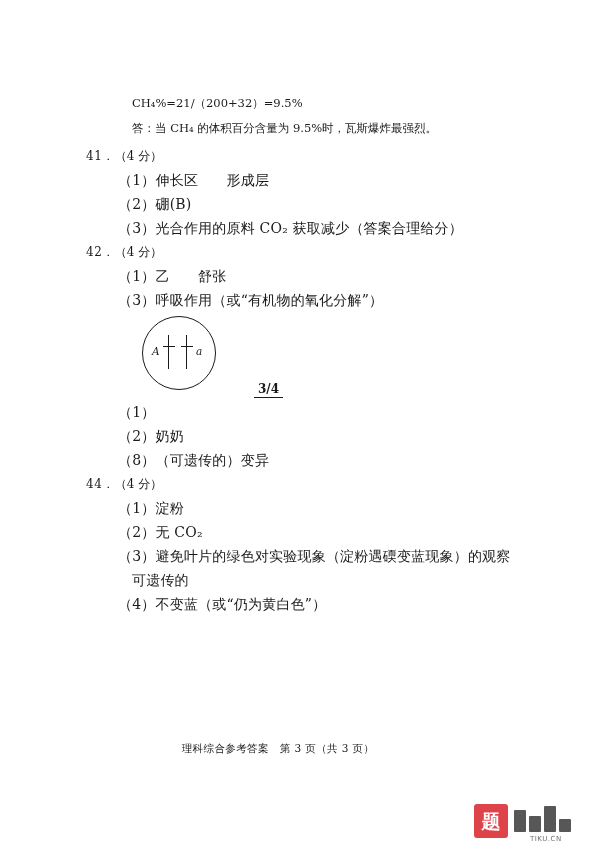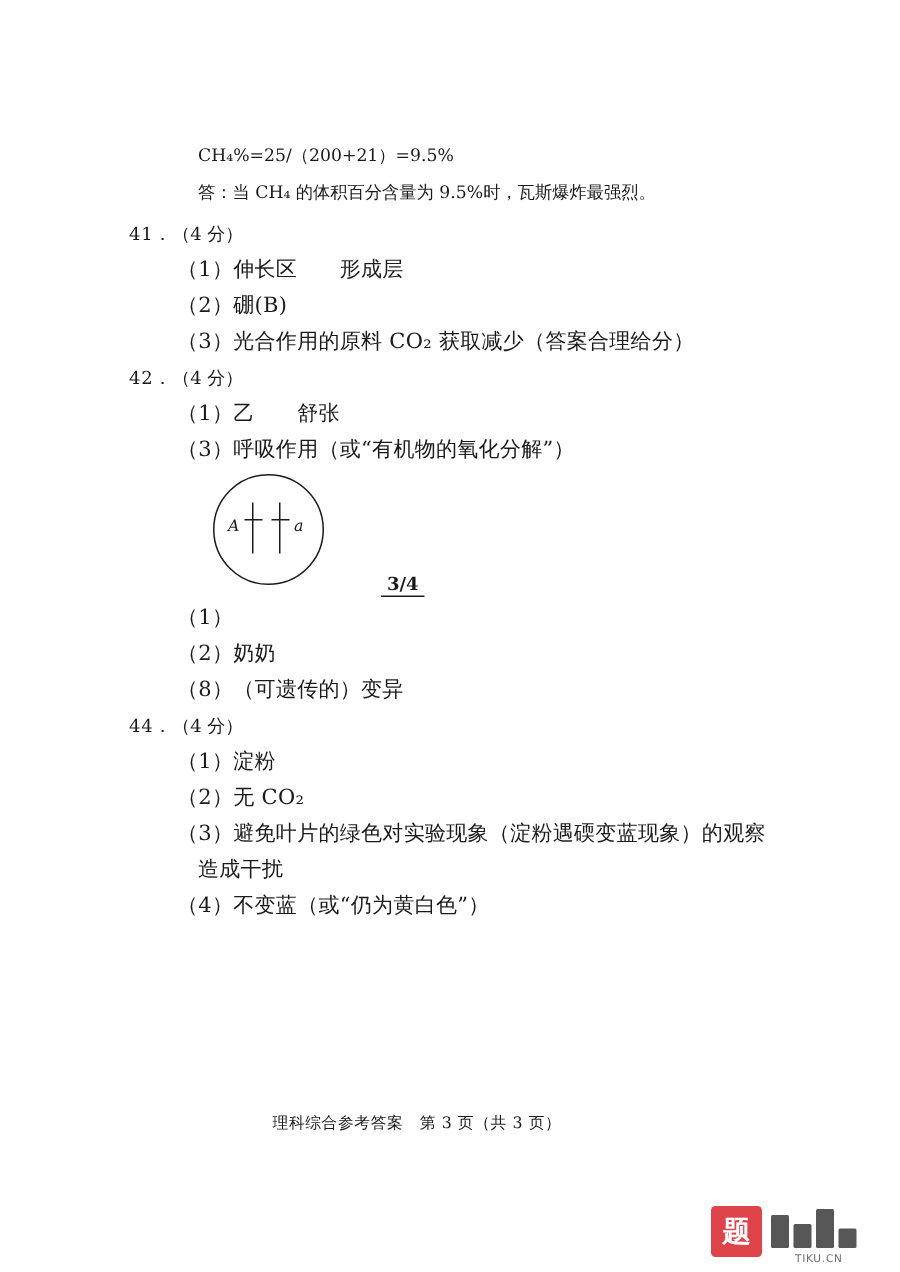--- a/index.html
+++ b/index.html
@@ -153,21 +153,21 @@
     letter-spacing: 0.5px;
     margin-left: 16px;
   }
 </style>
 </head>
 <body>
 
 <div class="page">
   <div class="content">
 
-    <div class="formula">CH₄%=25/（200+21）=9.5%</div>
+    <div class="formula">CH₄%=21/（200+32）=9.5%</div>
     <div class="answer-line">答：当 CH₄ 的体积百分含量为 9.5%时，瓦斯爆炸最强烈。</div>
 
     <div class="qhead">
       <span class="num">41．</span><span>（4 分）</span>
     </div>
     <div class="line ind1">（1）伸长区　　形成层</div>
     <div class="line ind1">（2）硼(B)</div>
     <div class="line ind1">（3）光合作用的原料 CO₂ 获取减少（答案合理给分）</div>
 
     <div class="qhead">
@@ -191,21 +191,21 @@
     <div class="line ind1">（1）</div>
     <div class="line ind1">（2）奶奶</div>
     <div class="line ind1">（8）（可遗传的）变异</div>
 
     <div class="qhead">
       <span class="num">44．</span><span>（4 分）</span>
     </div>
     <div class="line ind1">（1）淀粉</div>
     <div class="line ind1">（2）无 CO₂</div>
     <div class="line ind1">（3）避免叶片的绿色对实验现象（淀粉遇碝变蓝现象）的观察</div>
-    <div class="line ind2">造成干扰</div>
+    <div class="line ind2">可遗传的</div>
     <div class="line ind1">（4）不变蓝（或“仍为黄白色”）</div>
   </div>
 
   <div class="footer">理科综合参考答案　第 3 页（共 3 页）</div>
 
   <div class="watermark">
     <div class="wm-red">题</div>
     <div class="wm-bars">
       <span class="wm-bar" style="height:22px;"></span><span class="wm-bar" style="height:16px;"></span><span class="wm-bar" style="height:26px;"></span><span class="wm-bar" style="height:13px;"></span>
     </div>

